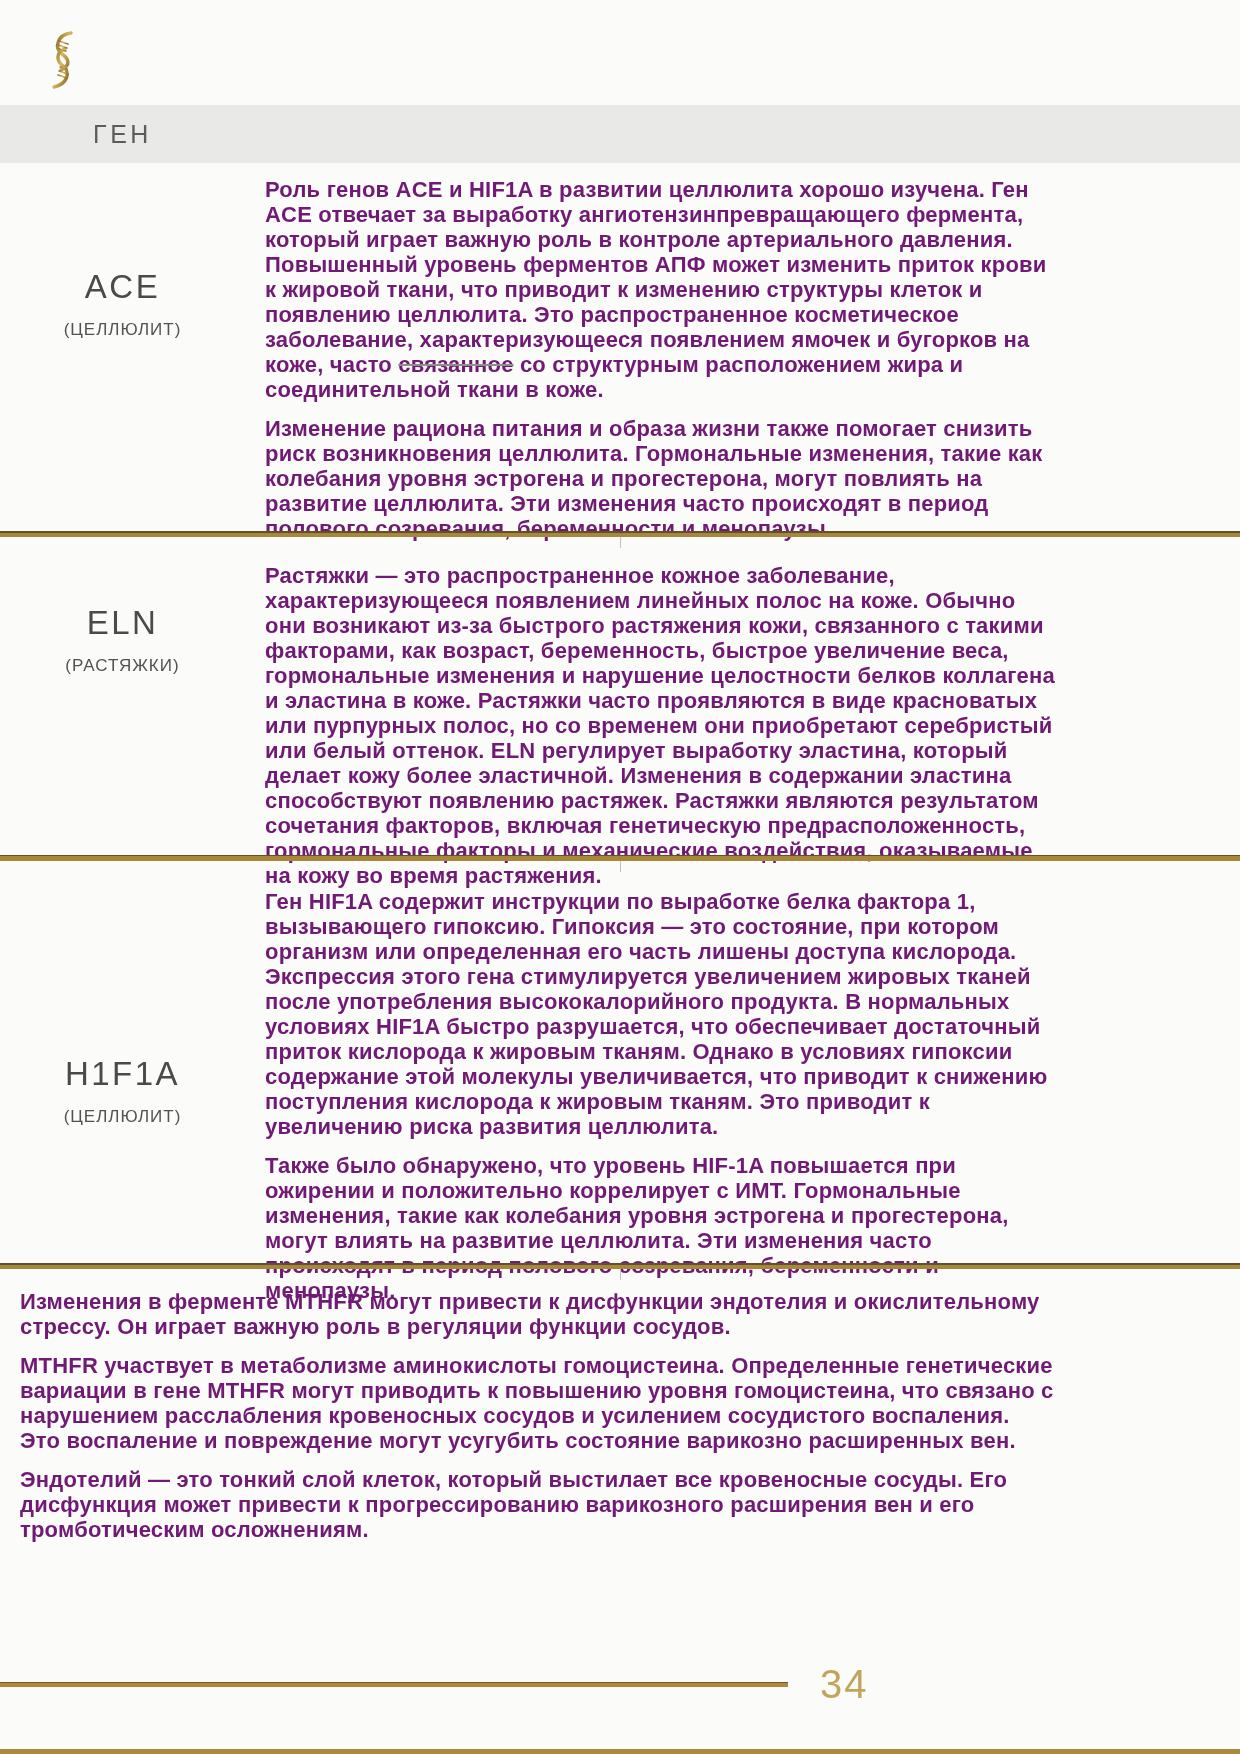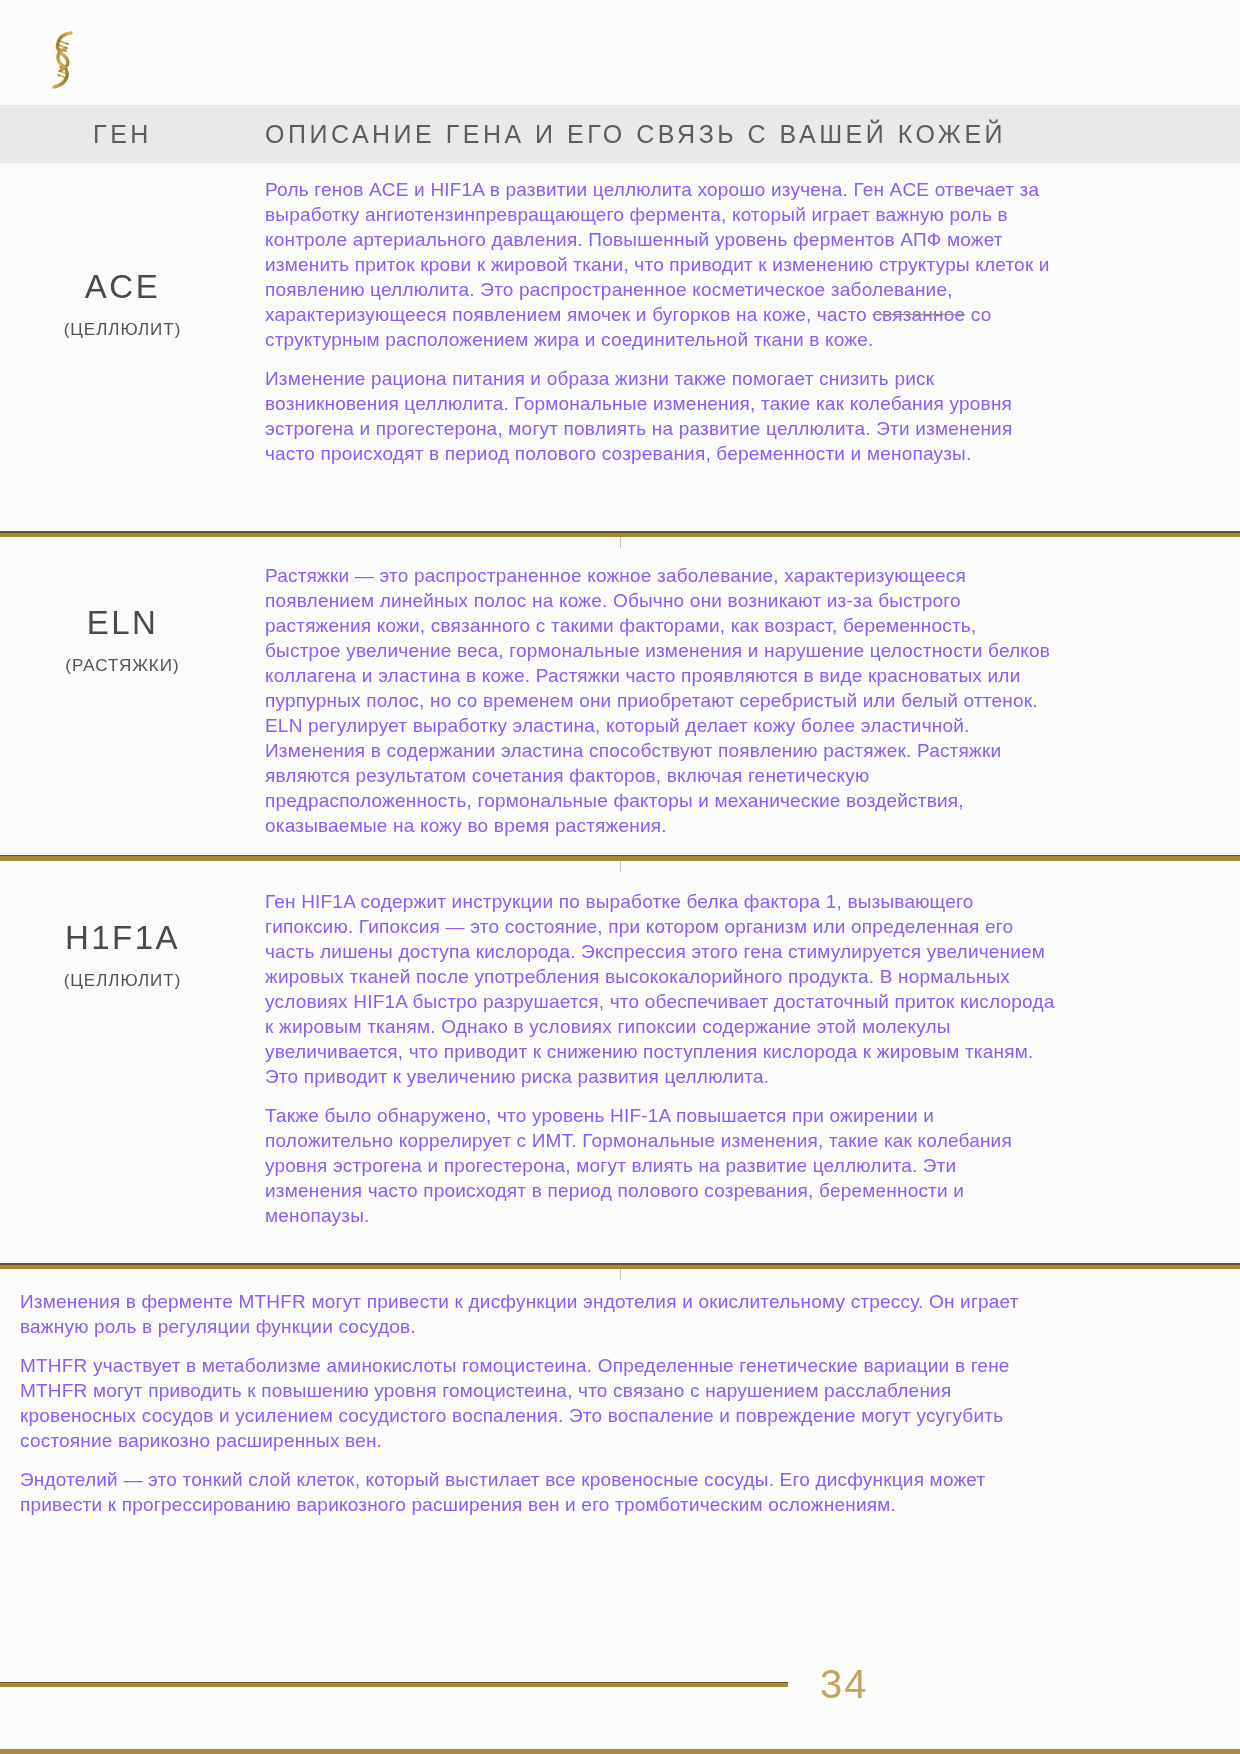--- a/index.html
+++ b/index.html
@@ -19,26 +19,26 @@
   .rows{position:absolute;top:163px;left:0;width:1240px;}
   .row{display:flex;}
   .row-ace{height:368px;}
   .row-eln{height:318px;}
   .row-h1f1a{height:402px;}
   .row-mthfr{height:390px;}
 
   .label-cell{display:flex;flex-direction:column;align-items:center;}
   .pad-ace{padding-top:105px;}
   .pad-eln{padding-top:67px;}
-  .pad-h1f1a{padding-top:58px;}
+  .pad-h1f1a{padding-top:58px;justify-content:center;}
   .pad-mthfr{padding-top:143px;}
   .gene-name{font-size:33px;font-weight:300;color:#4a4a4a;letter-spacing:2.5px;margin-bottom:14px;}
   .gene-trait{font-size:17px;font-weight:300;color:#525252;letter-spacing:1px;}
 
-  .desc-cell p{margin:0 0 14px;font-size:19px;line-height:25px;font-weight:400;color:#8b5cf6;letter-spacing:0.2px;}
+  .desc-cell p{margin:0 0 14px;font-size:22px;line-height:25px;font-weight:700;color:#701a75;letter-spacing:0.2px;}
   .dpad-ace{padding-top:14px;}
   .dpad-eln{padding-top:26px;}
   .dpad-h1f1a{padding-top:28px;}
   .dpad-mthfr{padding-top:20px;}
   .struck{text-decoration:line-through;text-decoration-color:#8e8e8e;}
 
   
   .gold-sep{height:6px;background:linear-gradient(to bottom,#5e512e 0,#5e512e 1.5px,#a8873b 1.5px,#a8873b 100%);position:relative;}
   .sep-tick{position:absolute;left:620px;top:6px;width:1px;height:11px;background:#c2c2c2;}
 
@@ -71,21 +71,20 @@
         <path d="M13 19 L20 21" stroke-width="1.4"></path>
         <path d="M12 45 L21 48" stroke-width="1.4"></path>
         <path d="M13 41 L22 44" stroke-width="1.4"></path>
         <path d="M14 37 L21 39" stroke-width="1.4"></path>
       </g>
     </svg>
   </div>
 
   <div class="header-band">
     <div class="col-gene header-text">ГЕН</div>
-    <div class="col-desc header-text">ОПИСАНИЕ ГЕНА И ЕГО СВЯЗЬ С ВАШЕЙ КОЖЕЙ</div>
   </div>
 
   <div class="rows">
 
     <section class="row row-ace">
       <div class="col-gene label-cell pad-ace">
         <div class="gene-name">ACE</div>
         <div class="gene-trait">(ЦЕЛЛЮЛИТ)</div>
       </div>
       <div class="col-desc desc-cell dpad-ace">

